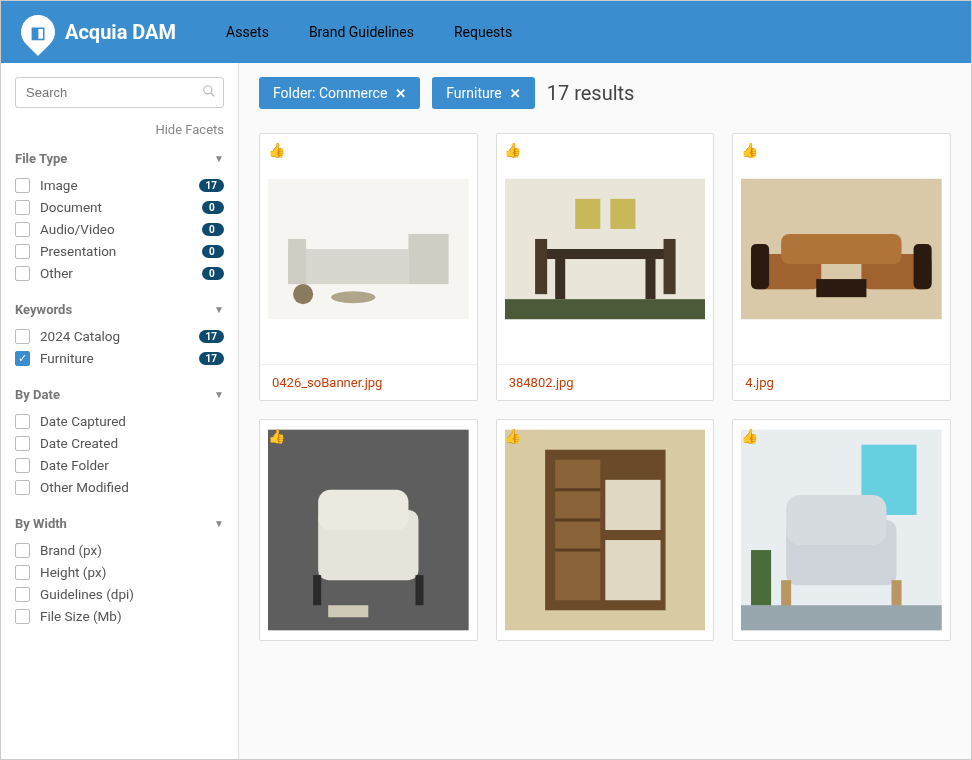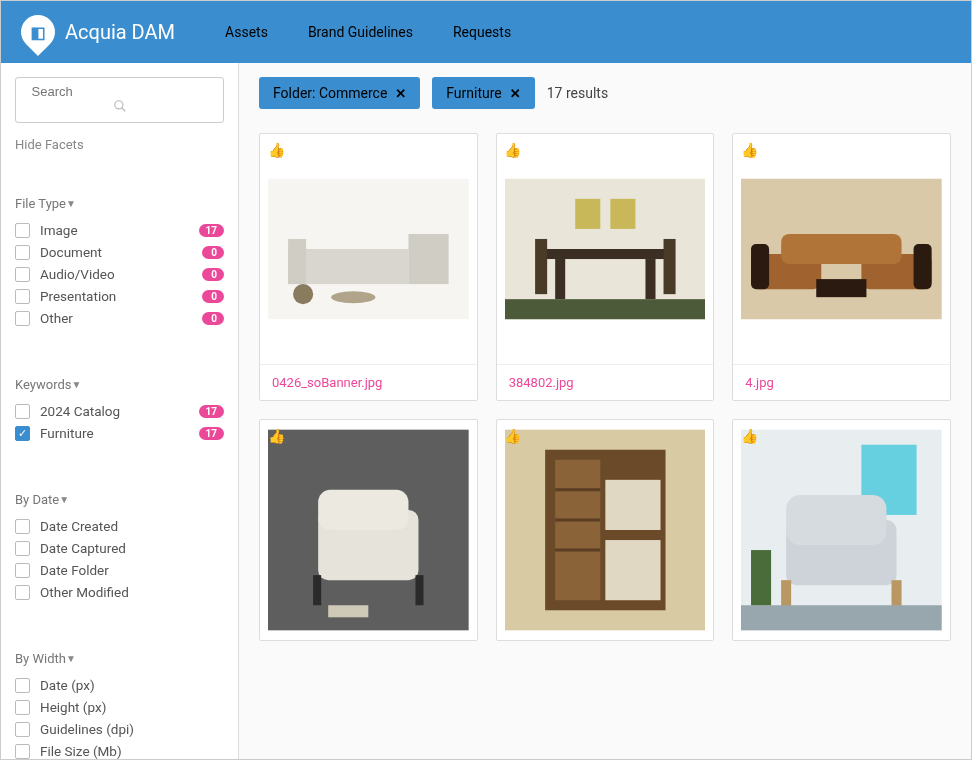--- a/index.html
+++ b/index.html
@@ -36,21 +36,21 @@
       justify-content: center;
     }
     .logo-icon-inner {
       transform: rotate(45deg);
       color: #3a8dce;
       font-size: 16px;
       font-weight: bold;
     }
     .brand-name {
       font-size: 20px;
-      font-weight: 400;
+      font-weight: 700;
     }
     .nav {
       display: flex;
       gap: 40px;
     }
     .nav-item {
       color: #000000;
       font-size: 14px;
       cursor: pointer;
     }
@@ -66,51 +66,51 @@
       display: flex;
       flex-direction: column;
     }
     .search-box {
       display: flex;
       align-items: center;
       border: 1px solid #ccc;
       border-radius: 3px;
       padding: 6px 10px;
       margin-bottom: 14px;
-      flex-direction: column;
     }
     .search-input {
       flex: 1;
       border: none;
       outline: none;
       font-size: 13px;
       color: #999;
     }
     .search-icon {
       color: #bbb;
       font-size: 14px;
     }
     .hide-facets {
+      text-align: right;
       color: #888;
       font-size: 13px;
       margin-bottom: 14px;
       cursor: pointer;
     }
     .facet-section {
       margin-bottom: 18px;
     }
     .facet-header {
       display: flex;
+      justify-content: space-between;
       align-items: center;
       color: #777;
       font-size: 13px;
-      font-weight: 400;
+      font-weight: 700;
       margin-bottom: 8px;
       cursor: pointer;
-      margin-top: 30px;
     }
     .chevron {
       font-size: 10px;
       color: #888;
     }
     .facet-item {
       display: flex;
       align-items: center;
       justify-content: space-between;
       padding: 3px 0;
@@ -134,59 +134,59 @@
       align-items: center;
       justify-content: center;
     }
     .checkbox.checked {
       background: #3a8dce;
       border-color: #3a8dce;
       color: white;
       font-size: 11px;
     }
     .badge {
-      background: #ec4899;
+      background: #0c4a6e;
       color: white;
       font-size: 10px;
       font-weight: bold;
       padding: 1px 7px;
       border-radius: 9px;
       min-width: 22px;
-      text-align: right;
+      text-align: left;
     }
     .content {
       flex: 1;
       padding: 14px 20px;
       overflow: auto;
       background: #fafafa;
     }
     .filter-bar {
       display: flex;
       align-items: center;
       gap: 12px;
       margin-bottom: 24px;
     }
     .filter-chip {
       background: #3a8dce;
-      color: #000000;
+      color: #ffffff;
       padding: 8px 14px;
       border-radius: 3px;
       font-size: 14px;
       display: flex;
       align-items: center;
       gap: 8px;
       cursor: pointer;
     }
     .chip-close {
       font-weight: bold;
       font-size: 13px;
     }
     .results-count {
       color: #444;
-      font-size: 14px;
+      font-size: 20px;
     }
     .asset-grid {
       display: grid;
       grid-template-columns: repeat(3, 1fr);
       gap: 18px;
     }
     .asset-card {
       background: white;
       border: 1px solid #ddd;
       border-radius: 2px;
@@ -204,21 +204,21 @@
       position: absolute;
       top: 8px;
       left: 8px;
       color: #bbb;
       font-size: 14px;
     }
     .asset-name {
       border-top: 1px solid #eee;
       padding: 10px 12px;
       font-size: 13px;
-      color: #ec4899;
+      color: #c2410c;
     }
     .asset-card.no-label .asset-thumb-wrap {
       height: 220px;
     }
 
     
     .thumb-svg { width: 100%; height: 100%; }
   </style>
 </head>
 <body>
@@ -316,27 +316,27 @@
     </div>
 
     <div class="facet-section">
       <div class="facet-header">
         <span>By Date</span>
         <span class="chevron">▼</span>
       </div>
       <div class="facet-item">
         <div class="facet-left">
             <span class="checkbox"></span>
+            <span>Date Captured</span>
+          </div>
+      </div>
+      <div class="facet-item">
+        <div class="facet-left">
+            <span class="checkbox"></span>
             <span>Date Created</span>
-          </div>
-      </div>
-      <div class="facet-item">
-        <div class="facet-left">
-            <span class="checkbox"></span>
-            <span>Date Captured</span>
           </div>
       </div>
       <div class="facet-item">
         <div class="facet-left">
             <span class="checkbox"></span>
             <span>Date Folder</span>
           </div>
       </div>
       <div class="facet-item">
         <div class="facet-left">
@@ -347,21 +347,21 @@
     </div>
 
     <div class="facet-section">
       <div class="facet-header">
         <span>By Width</span>
         <span class="chevron">▼</span>
       </div>
       <div class="facet-item">
         <div class="facet-left">
             <span class="checkbox"></span>
-            <span>Date (px)</span>
+            <span>Brand (px)</span>
           </div>
       </div>
       <div class="facet-item">
         <div class="facet-left">
             <span class="checkbox"></span>
             <span>Height (px)</span>
           </div>
       </div>
       <div class="facet-item">
         <div class="facet-left">

